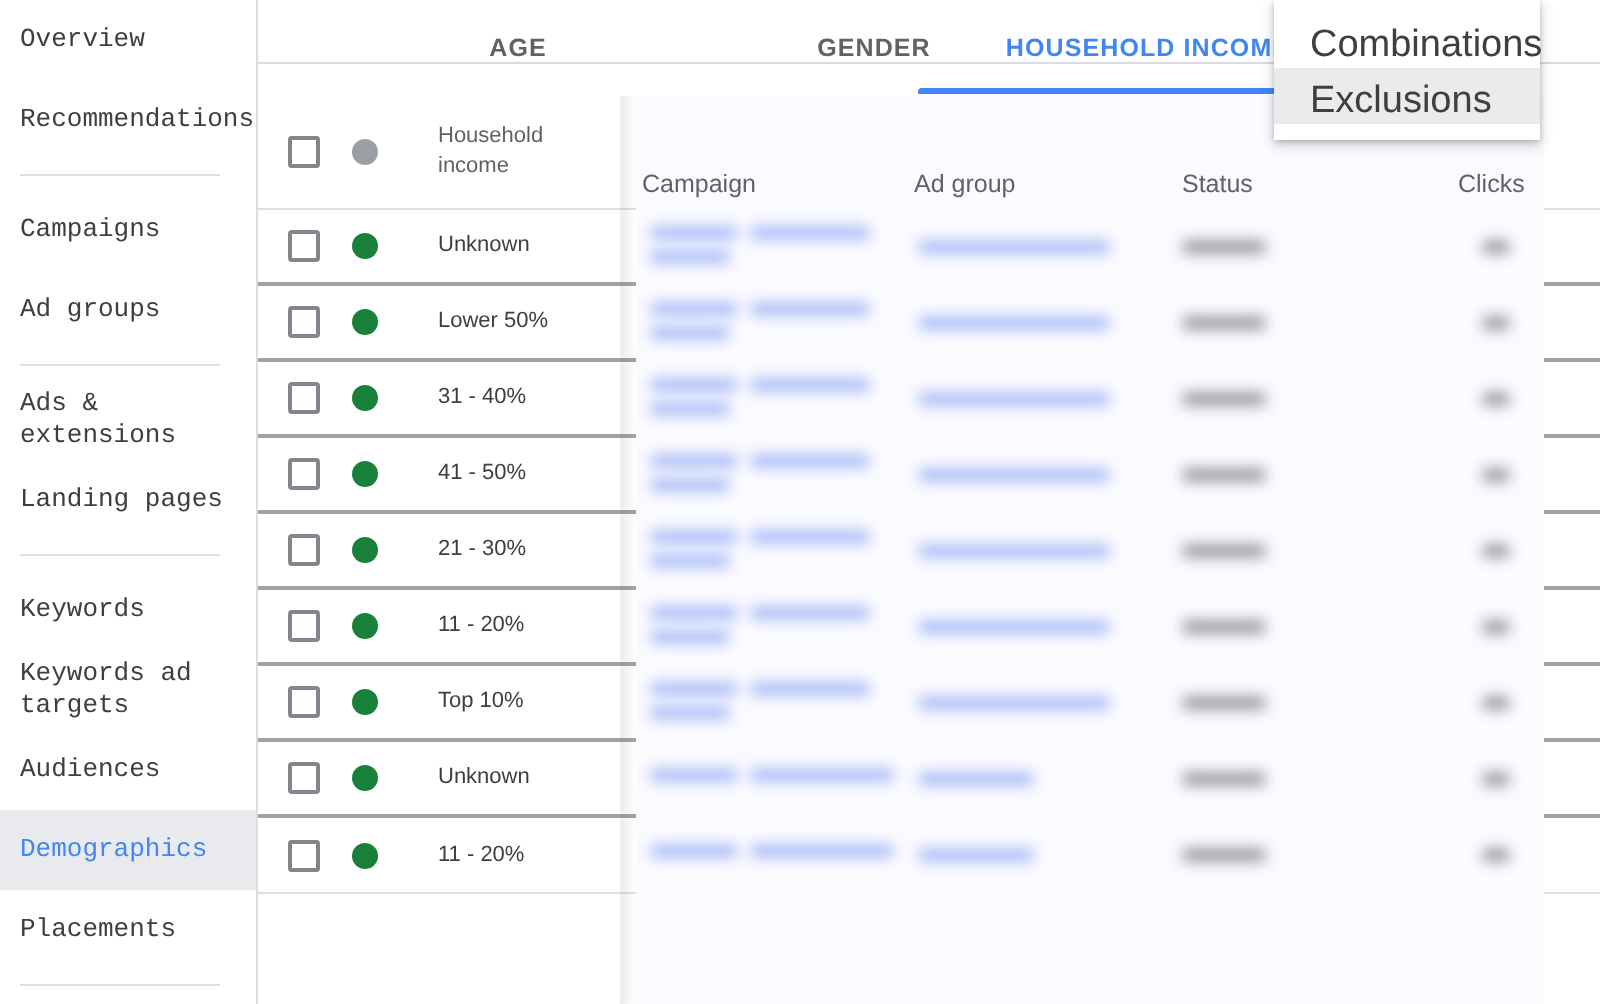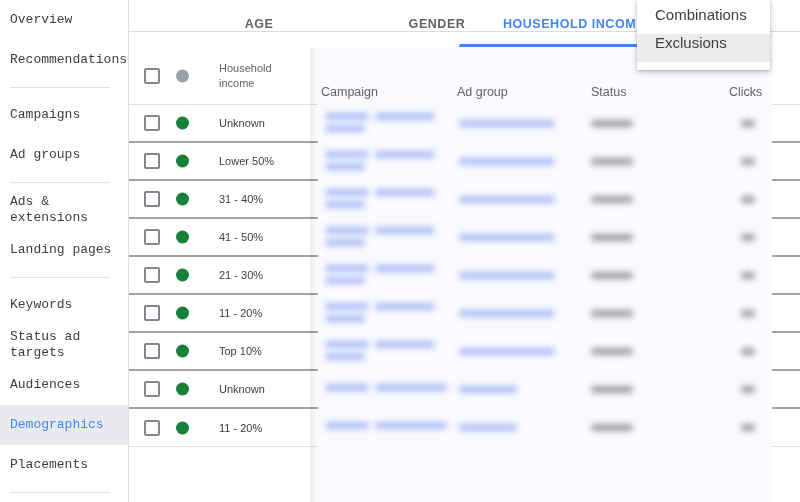--- a/index.html
+++ b/index.html
@@ -86,23 +86,23 @@
     top: 0px;
     width: 133px;
     background: #ffffff;
     box-shadow: 0 2px 6px rgba(60,64,67,.30), 0 1px 2px rgba(60,64,67,.18);
     z-index: 40;
     padding: 6px 0 8px 0;
   }
   .menu-item {
     height: 28px;
     display: flex;
-    align-items: flex-start;
+    align-items: flex-end;
     padding-left: 18px;
-    font-size: 15px;
+    font-size: 19px;
     color: #3c4043;
     white-space: nowrap;
   }
   .menu-item.highlight { background: #ebebeb; }
 
   
   .table-wrap {
     position: absolute;
     left: 0; right: 0;
     top: 48px; bottom: 0;
@@ -224,21 +224,21 @@
         <span>Ads &amp; extensions</span>
       </div>
       <div class="nav-item">
         <span>Landing pages</span>
       </div>
       <div class="nav-divider"></div>
       <div class="nav-item">
         <span>Keywords</span>
       </div>
       <div class="nav-item">
-        <span>Status ad targets</span>
+        <span>Keywords ad targets</span>
       </div>
       <div class="nav-item">
         <span>Audiences</span>
       </div>
       <div class="nav-item active">
         <span>Demographics</span>
       </div>
       <div class="nav-item">
         <span>Placements</span>
       </div>

